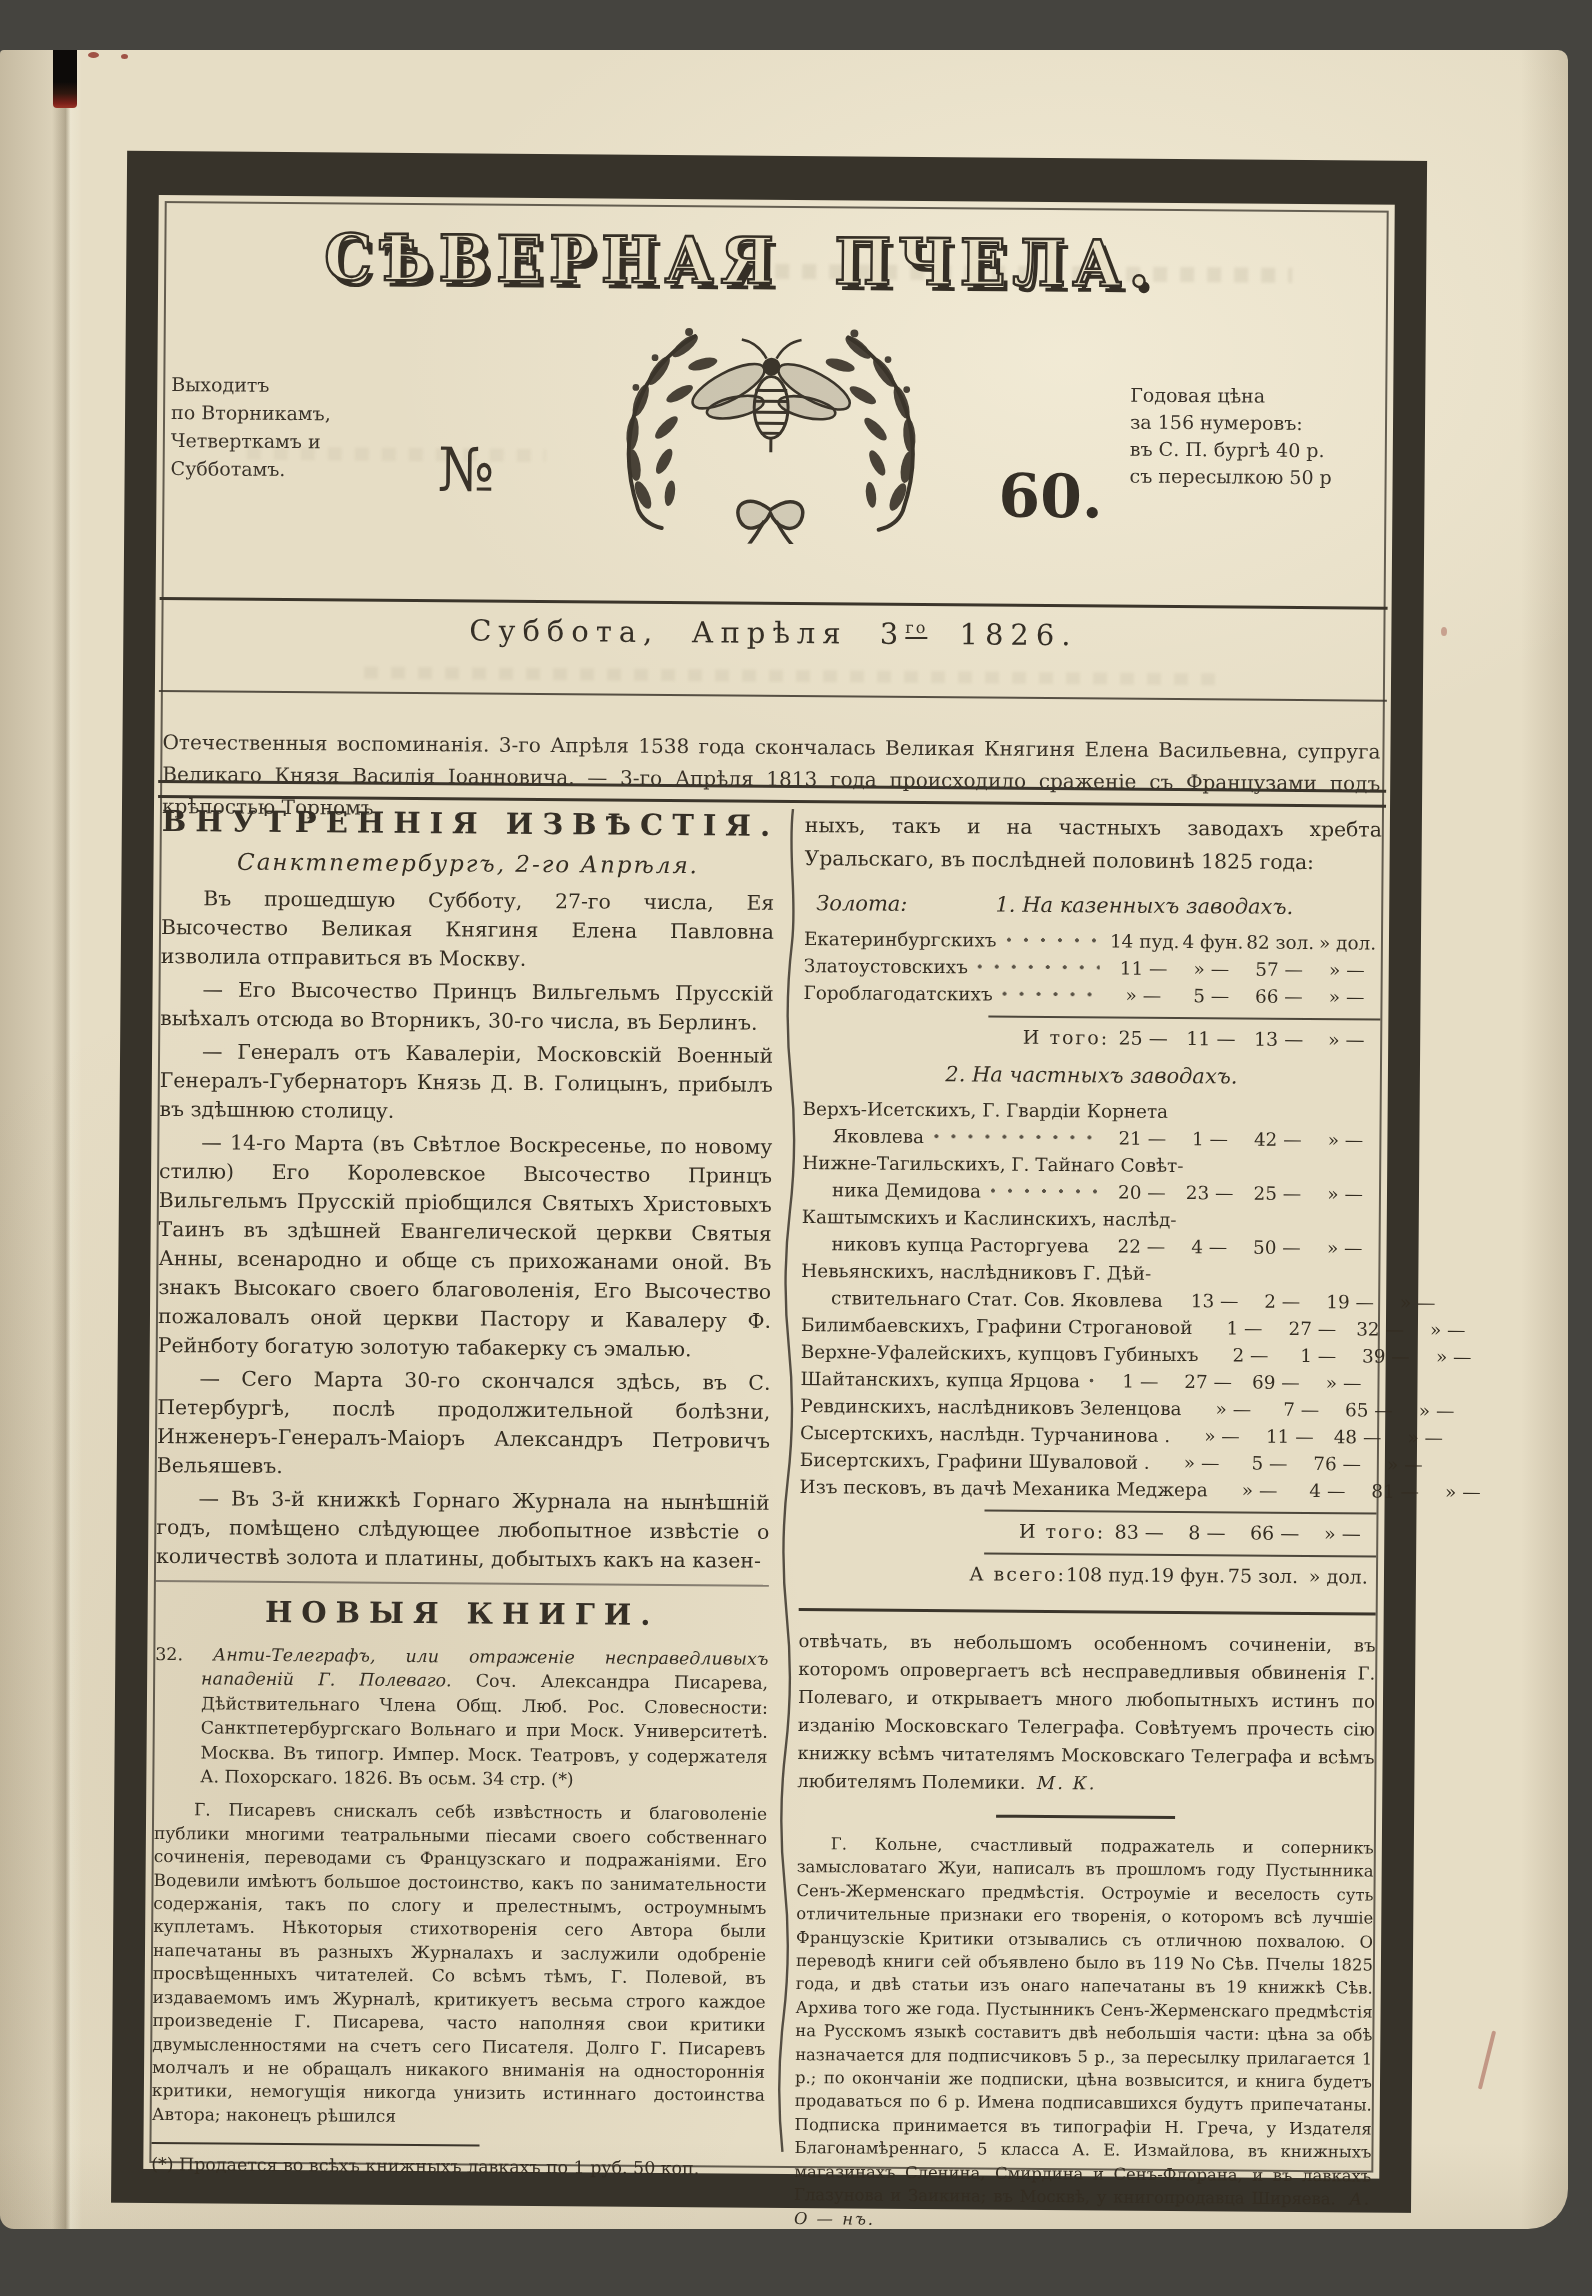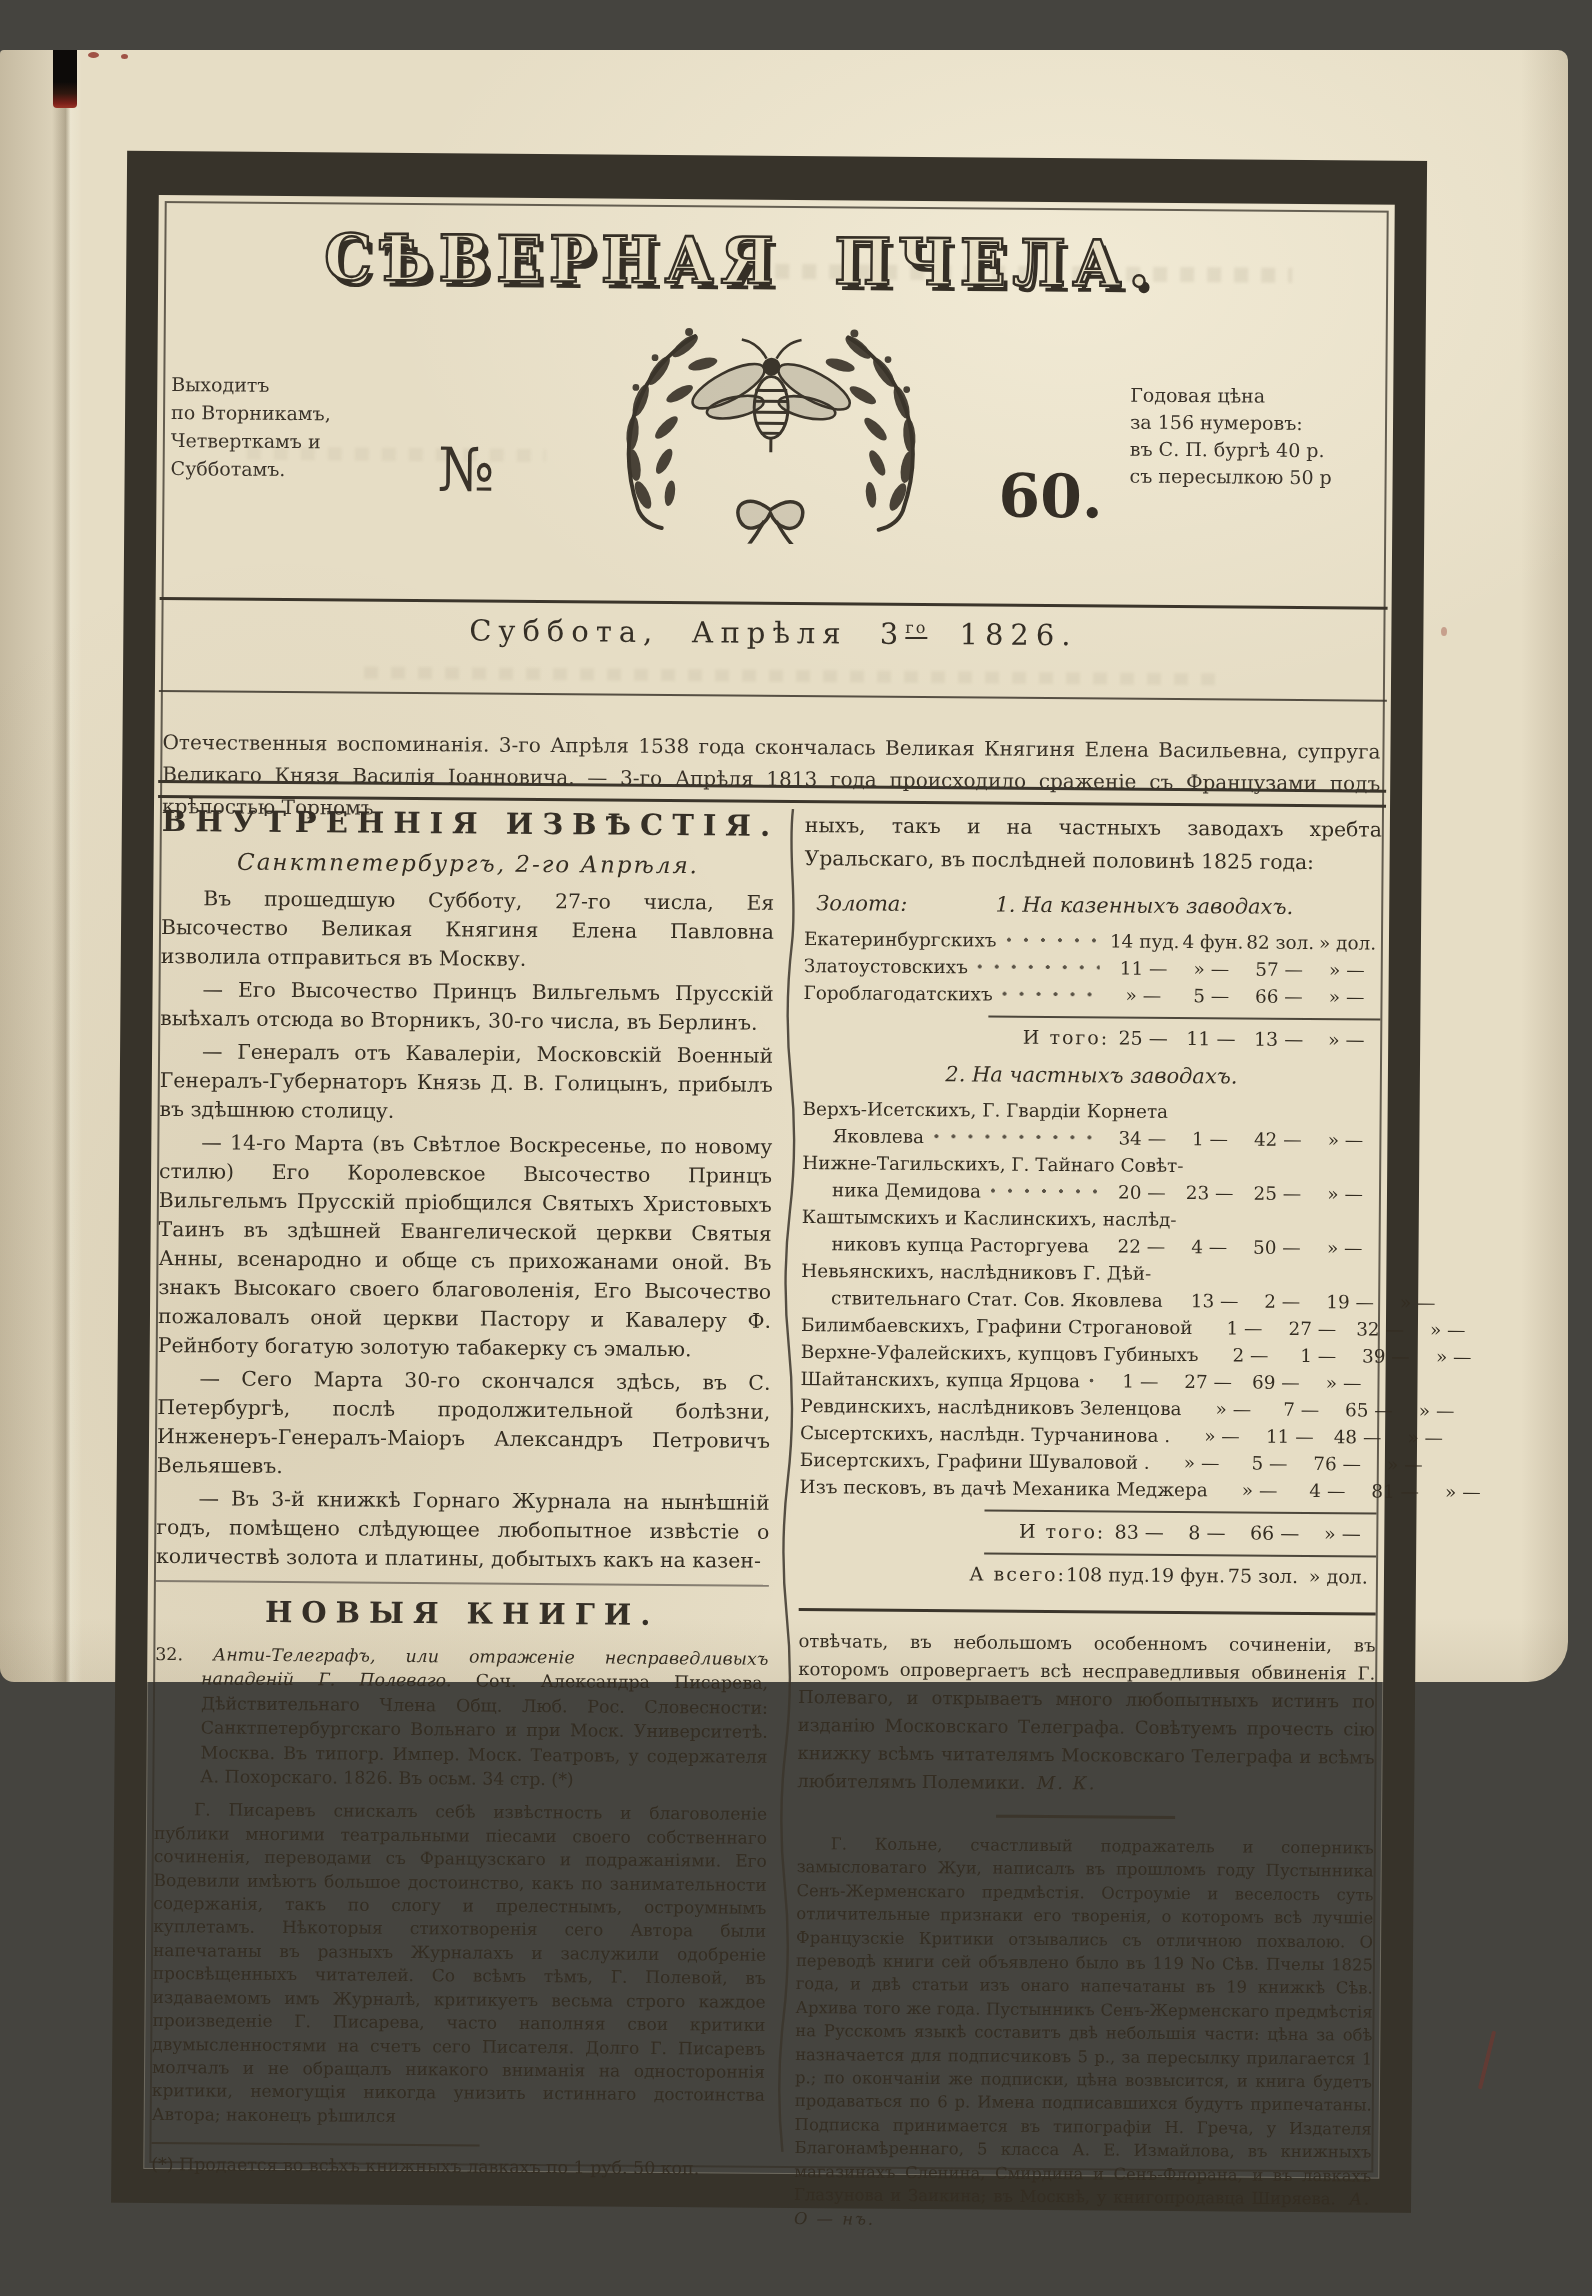--- a/index.html
+++ b/index.html
@@ -1,18 +1,18 @@
 <!DOCTYPE html>
 <html><head>
 <meta charset="utf-8">
 <style>
   html,body{margin:0;padding:0;}
   body{width:1592px;height:2296px;position:relative;overflow:hidden;
        background:#45443f;font-family:"DejaVu Serif",serif;color:#342d22;}
-  .paper{position:absolute;left:0;top:50px;width:1568px;height:1632px;
+  .paper{position:absolute;left:0;top:50px;width:1568px;height:2179px;
     background:#e6ddc5;border-radius:4px 10px 40px 14px;
     background-image:
       radial-gradient(1095px 697px at 68% 14%, rgba(255,250,232,.45), transparent 62%),
       radial-gradient(896px 1294px at 18% 78%, rgba(120,100,60,.10), transparent 60%),
       linear-gradient(90deg, rgba(80,60,30,.22), rgba(80,60,30,0) 5%),
       linear-gradient(270deg, rgba(80,60,30,.16), rgba(80,60,30,0) 3%),
       linear-gradient(0deg, rgba(80,60,30,.08), rgba(80,60,30,0) 4%);}
   .crease{position:absolute;left:52px;top:0;width:30px;height:100%;
     background:linear-gradient(90deg, transparent, rgba(70,55,30,.30) 45%, rgba(255,255,240,.30) 62%, transparent);}
   .ribbon{position:absolute;left:53px;top:0;width:24px;height:58px;
@@ -284,21 +284,21 @@
         <div class="head2">2.  На частныхъ заводахъ.</div>
 
         <div>
 
             <div class="trow haswrap">
               <div class="tl1">Верхъ-Исетскихъ, Г. Гвардіи Корнета</div>
               <div class="tl2">
                 <span class="twrap">Яковлева</span>
                 <span class="leader"></span>
                 <span class="vals">
-                  <span class="cell">34 —</span>
+                  <span class="cell">21 —</span>
                   <span class="cell">1 —</span>
                   <span class="cell">42 —</span>
                   <span class="cell">» —</span>
                 </span>
               </div>
             </div>
 
             <div class="trow haswrap">
               <div class="tl1">Нижне-Тагильскихъ, Г. Тайнаго Совѣт-</div>
               <div class="tl2">

